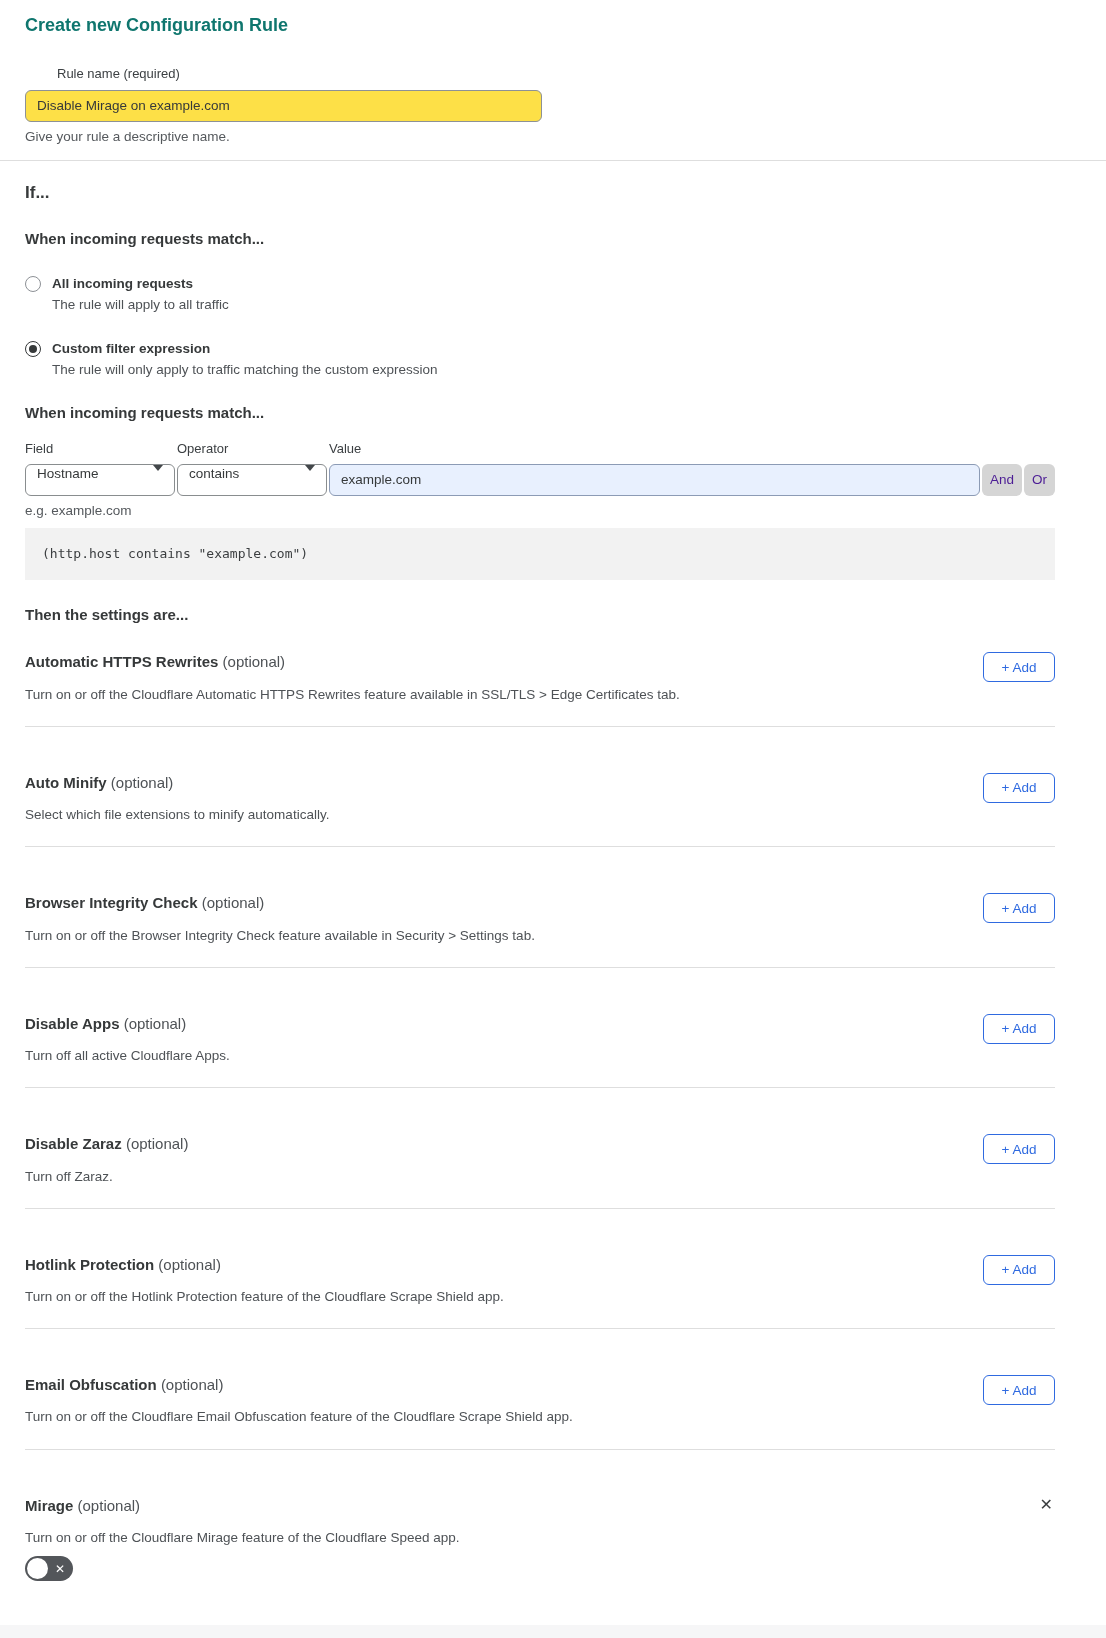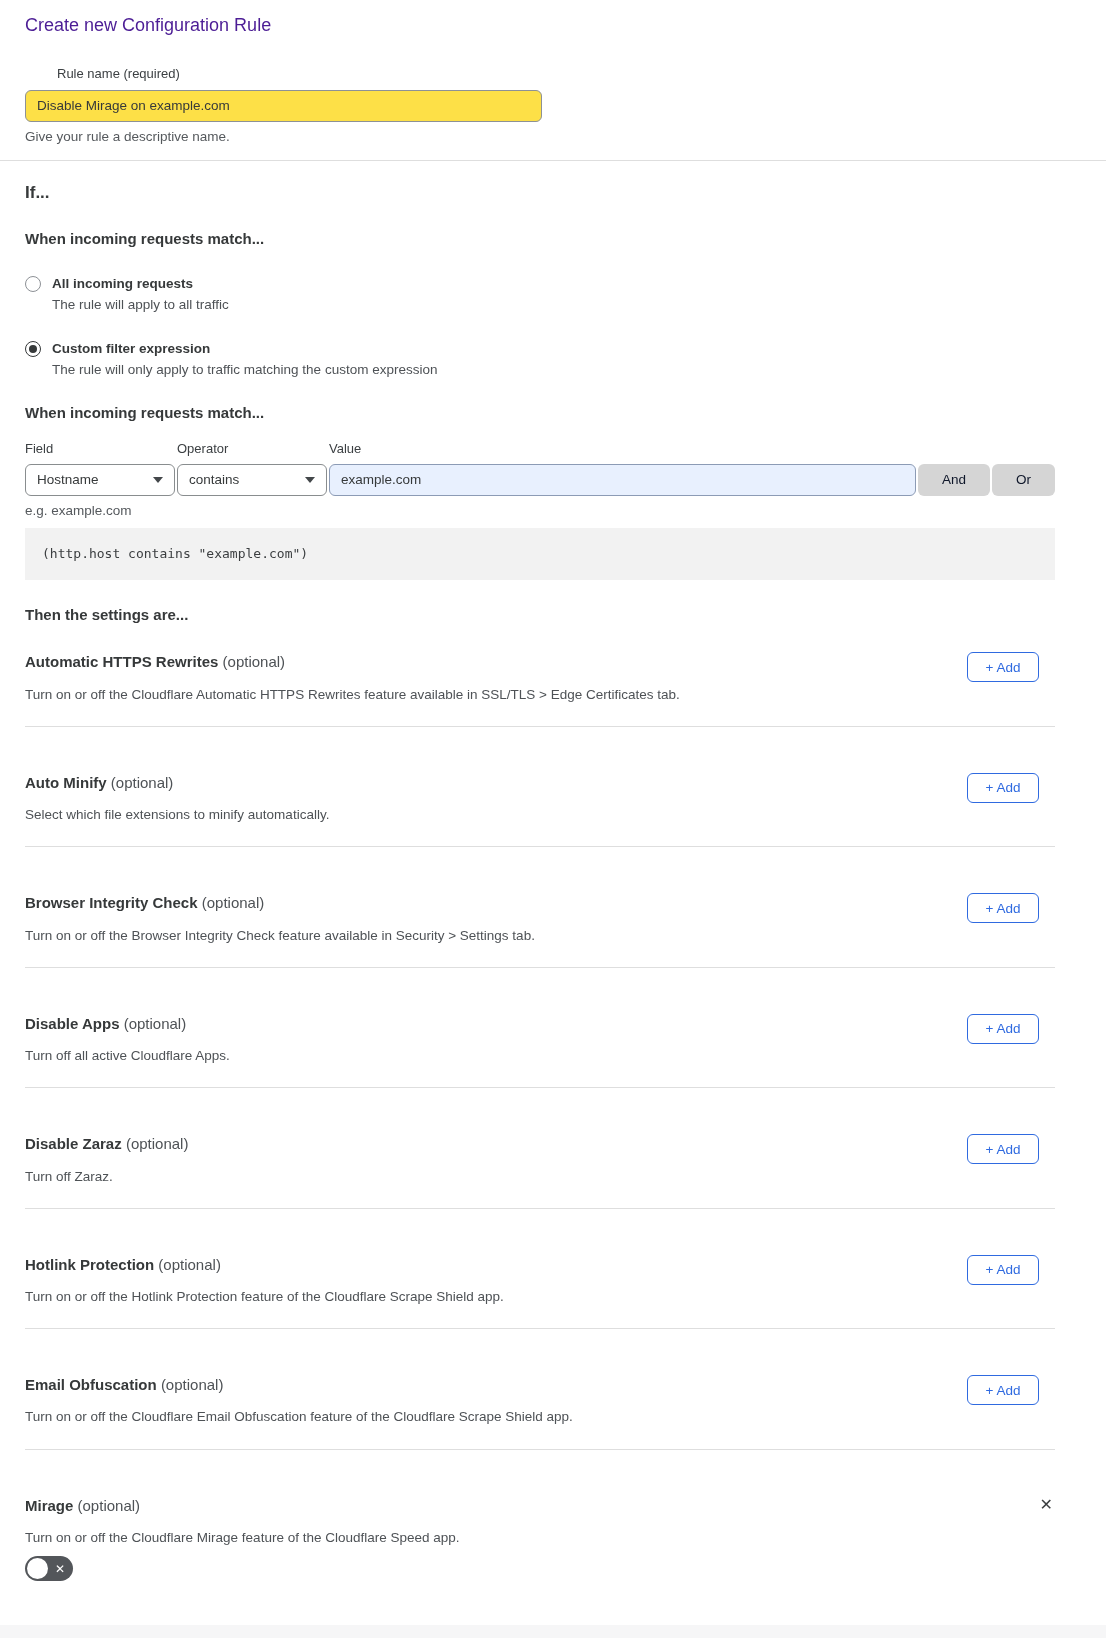--- a/index.html
+++ b/index.html
@@ -4,21 +4,21 @@
 <style>
   * { box-sizing: border-box; margin: 0; padding: 0; }
   html,body { background:#fff; }
   body {
     width:1106px; height:1638px; position:relative; overflow:hidden;
     font-family:"Liberation Sans", sans-serif; color:#36393a;
     font-size:13.5px; line-height:1.35;
   }
   .content { padding:0 51px 0 25px; }
 
-  h1.page-title { font-size:18px; font-weight:normal; padding-top:13px; color:#4c1d95; }
+  h1.page-title { font-size:18px; font-weight:bold; padding-top:13px; color:#0f766e; }
 
   .field-label { display:block; font-size:13px; color:#3c4043; margin-top:28px;margin-left:32px; }
   .rule-name-input {
     margin-top:7px; width:517px; height:32px; border:1px solid #8d9196; border-radius:6px;
     padding:0 11px; font-size:13.5px; font-family:"Liberation Sans", sans-serif; color:#36393a;
     display:flex; align-items:center; background:#fde047;
   }
   .help-text { color:#55595d; font-size:13.5px; margin-top:6px; }
 
   .full-divider { border:none; border-top:1px solid #dedede; margin:14px -51px 0 -25px; }
@@ -39,31 +39,31 @@
   }
   .radio-texts { margin-left:11px; }
   .radio-label { font-weight:bold; font-size:13.5px; }
   .radio-desc { color:#4e5256; font-size:13.5px; margin-top:3px; }
 
   .builder { margin-top:17px; display:flex; align-items:flex-end; gap:2px; }
   .builder-col { display:flex; flex-direction:column; }
   .builder-label { font-size:13px; color:#3c4043; margin-bottom:6px; }
   .select-box {
     width:150px; height:32px; border:1px solid #898d8f; border-radius:6px; background:#fff;
-    display:flex; align-items:center; justify-content:space-between; padding:0 11px; cursor:pointer;
+    display:flex; align-items:flex-start; justify-content:space-between; padding:0 11px; cursor:pointer;
   }
   .chevron { width:0; height:0; border-left:5px solid transparent; border-right:5px solid transparent; border-top:6px solid #43474a; }
   .value-col { flex:1; }
   .value-input {
     width:100%; height:32px; border:1px solid #8c9bb5; border-radius:6px; background:#e8f0fe;
     display:flex; align-items:center; padding:0 11px; color:#36393a;
   }
   .logic-btn {
-    height:32px; border:none; border-radius:6px; background:#d5d5d5; color:#0f172a;
-    font-size:13.5px; font-family:"Liberation Sans", sans-serif; cursor:pointer; padding:0 24px;
+    height:32px; border:none; border-radius:6px; background:#d5d5d5; color:#4c1d95;
+    font-size:13.5px; font-family:"Liberation Sans", sans-serif; cursor:pointer; padding:0 8px;
   }
   .value-hint { color:#55595d; margin-top:6px; }
 
   .preview-row { display:flex; justify-content:space-between; align-items:baseline; margin-top:28px; }
   .preview-label { font-size:13.5px; color:#36393a; }
   .edit-link { color:#2357cb; text-decoration:underline; font-size:13.5px; cursor:pointer; }
 
   .code-box {
     margin-top:8px; height:52px; background:#f2f2f2; display:flex; align-items:center;
     padding:0 17px; font-family:"DejaVu Sans Mono", monospace; font-size:13px; color:#3b3e40;
@@ -71,21 +71,21 @@
 
   h3.then-heading { font-size:15px; font-weight:bold; margin-top:25px; }
 
   .setting-row { --pt:46px; position:relative; padding:var(--pt) 0 22px 0; border-bottom:1px solid #dedede; }
   #settings-list .setting-row:first-child { --pt:27px; }
   .setting-title-line { font-size:15px; }
   .setting-title { font-weight:bold; color:#36393a; }
   .setting-optional { color:#4e5256; font-weight:normal; }
   .setting-desc { color:#4e5256; font-size:13.5px; margin-top:13px; max-width:860px; }
   .add-btn {
-    position:absolute; right:16px; top:var(--pt); width:72px; height:30px;
+    position:absolute; right:0; top:var(--pt); width:72px; height:30px;
     background:#fff; border:1px solid #2f6ae0; border-radius:6px; color:#2f6ae0;
     font-size:13.5px; font-family:"Liberation Sans", sans-serif; cursor:pointer;
   }
 
   .mirage-row { position:relative; padding-top:46px; }
   .close-icon {
     position:absolute; right:2px; top:47px; font-size:16px; font-weight:300; color:#3b3e40;
     cursor:pointer; line-height:1;
   }
   .toggle {

